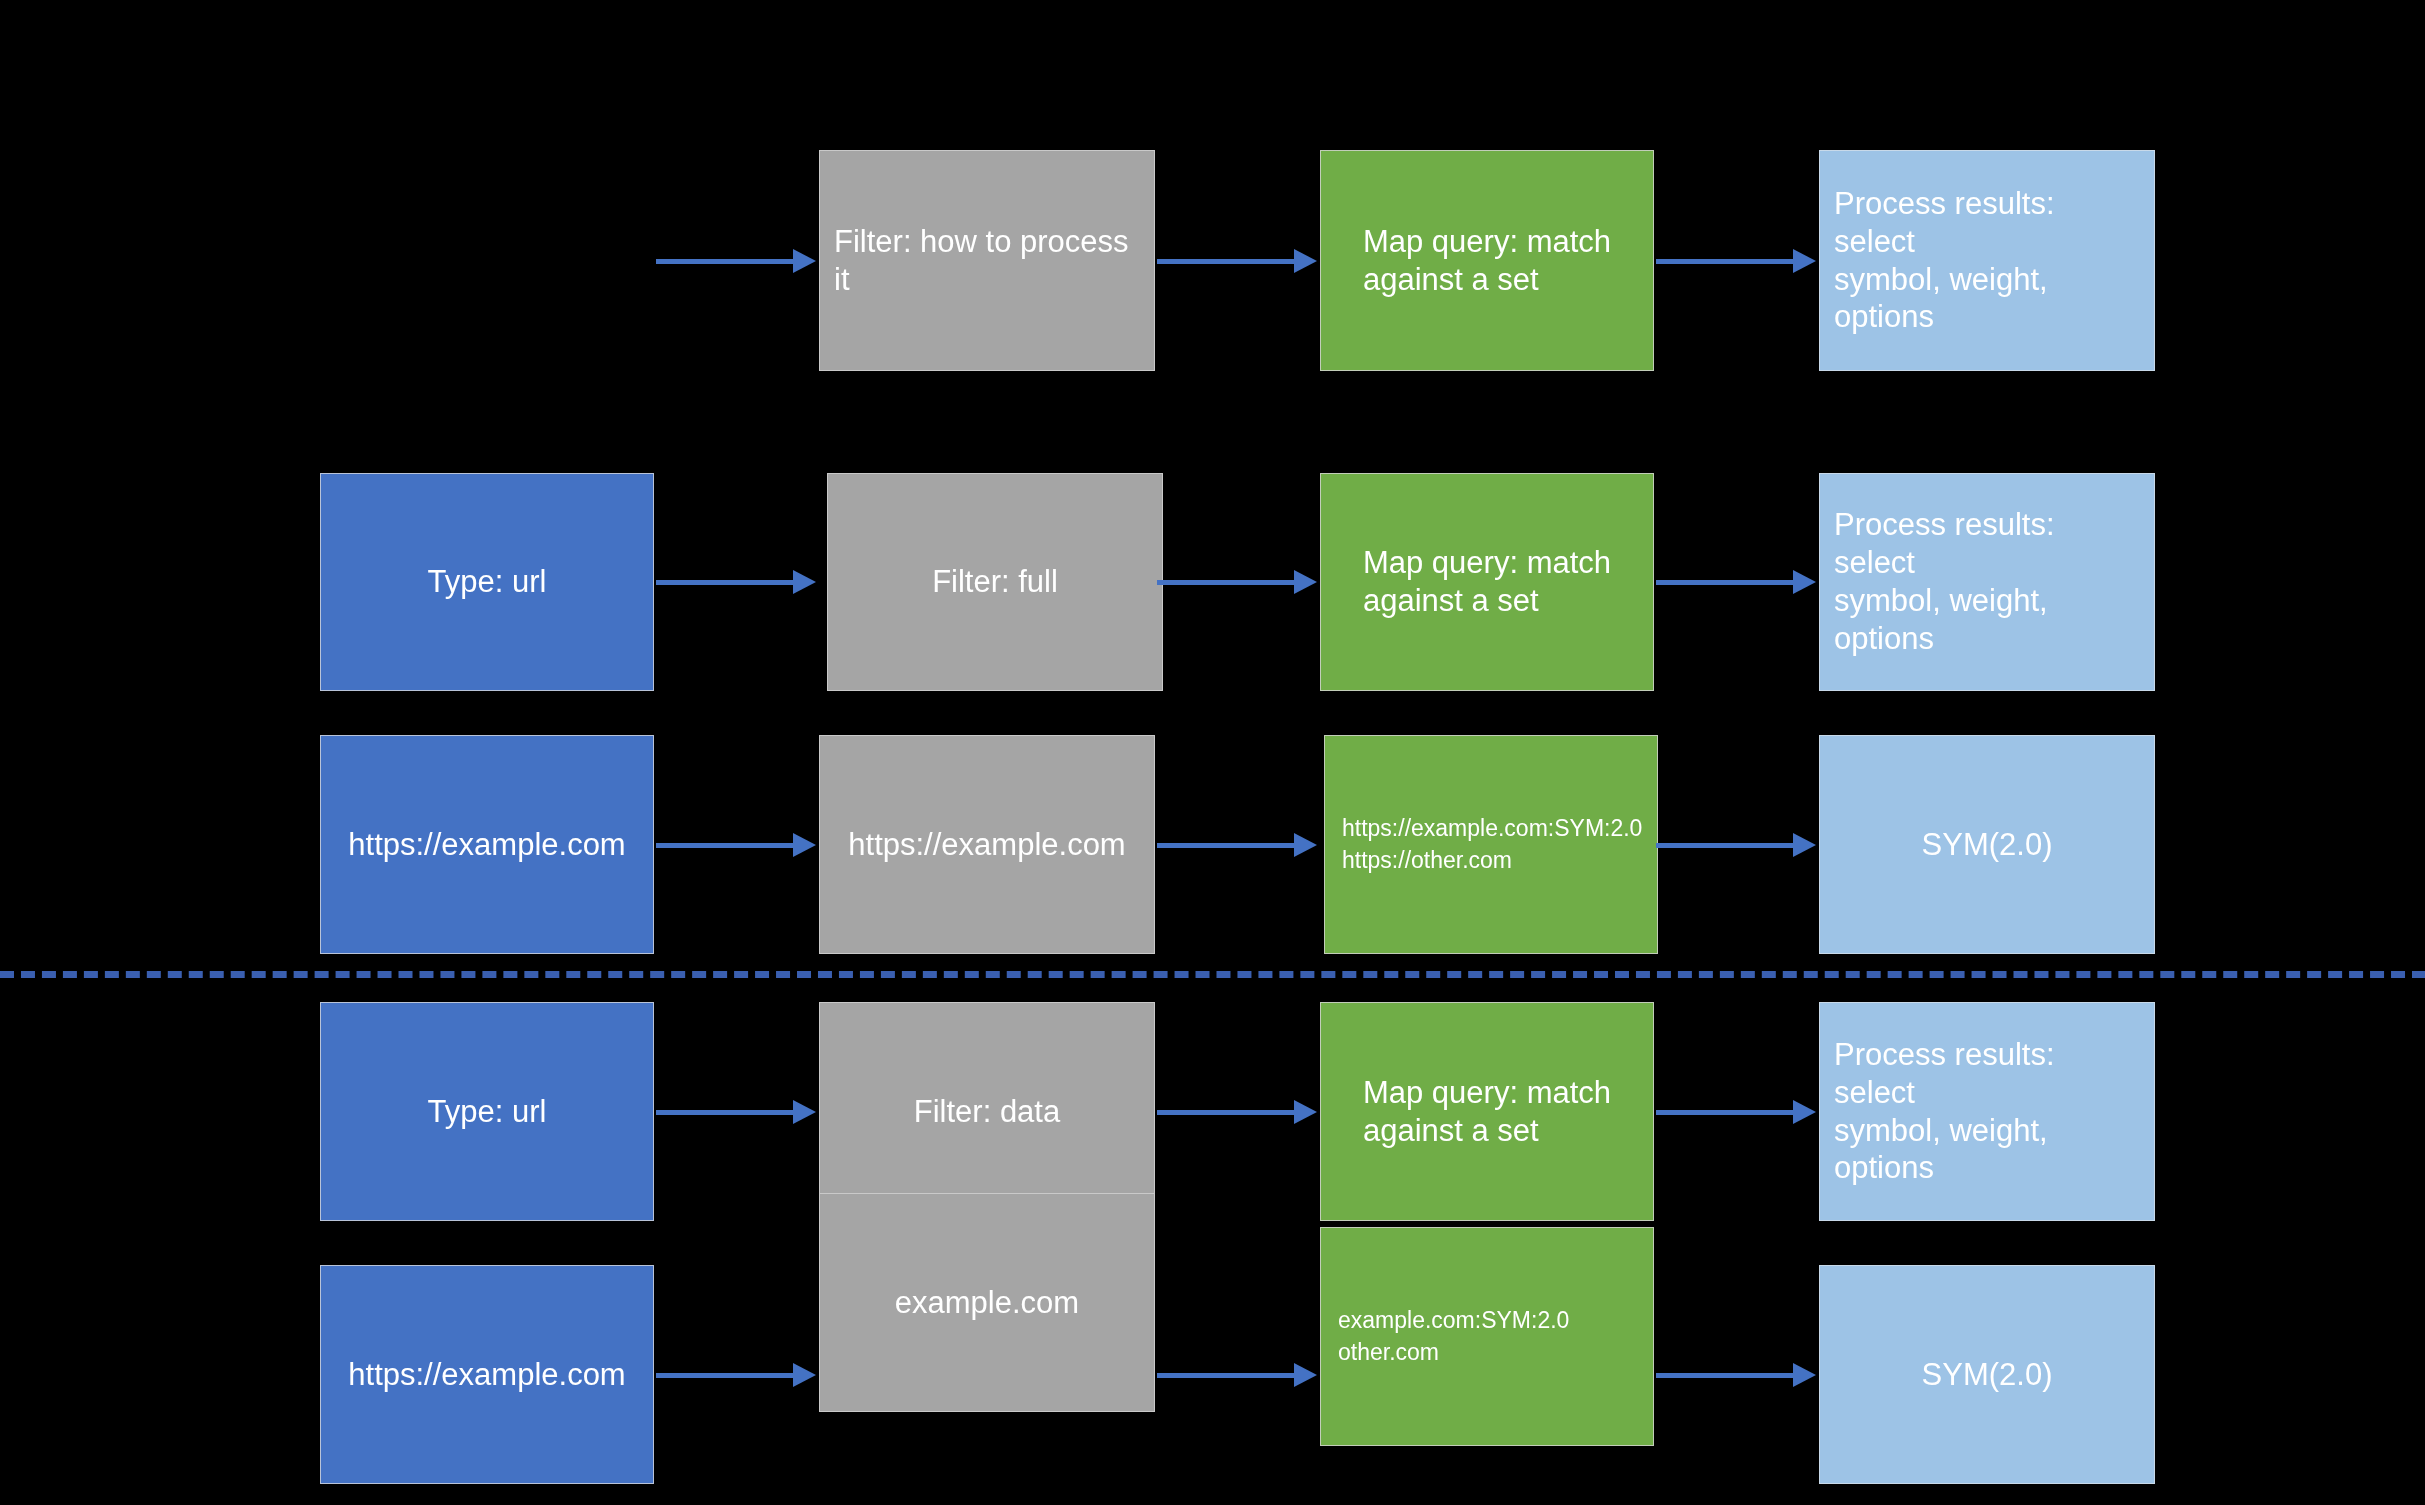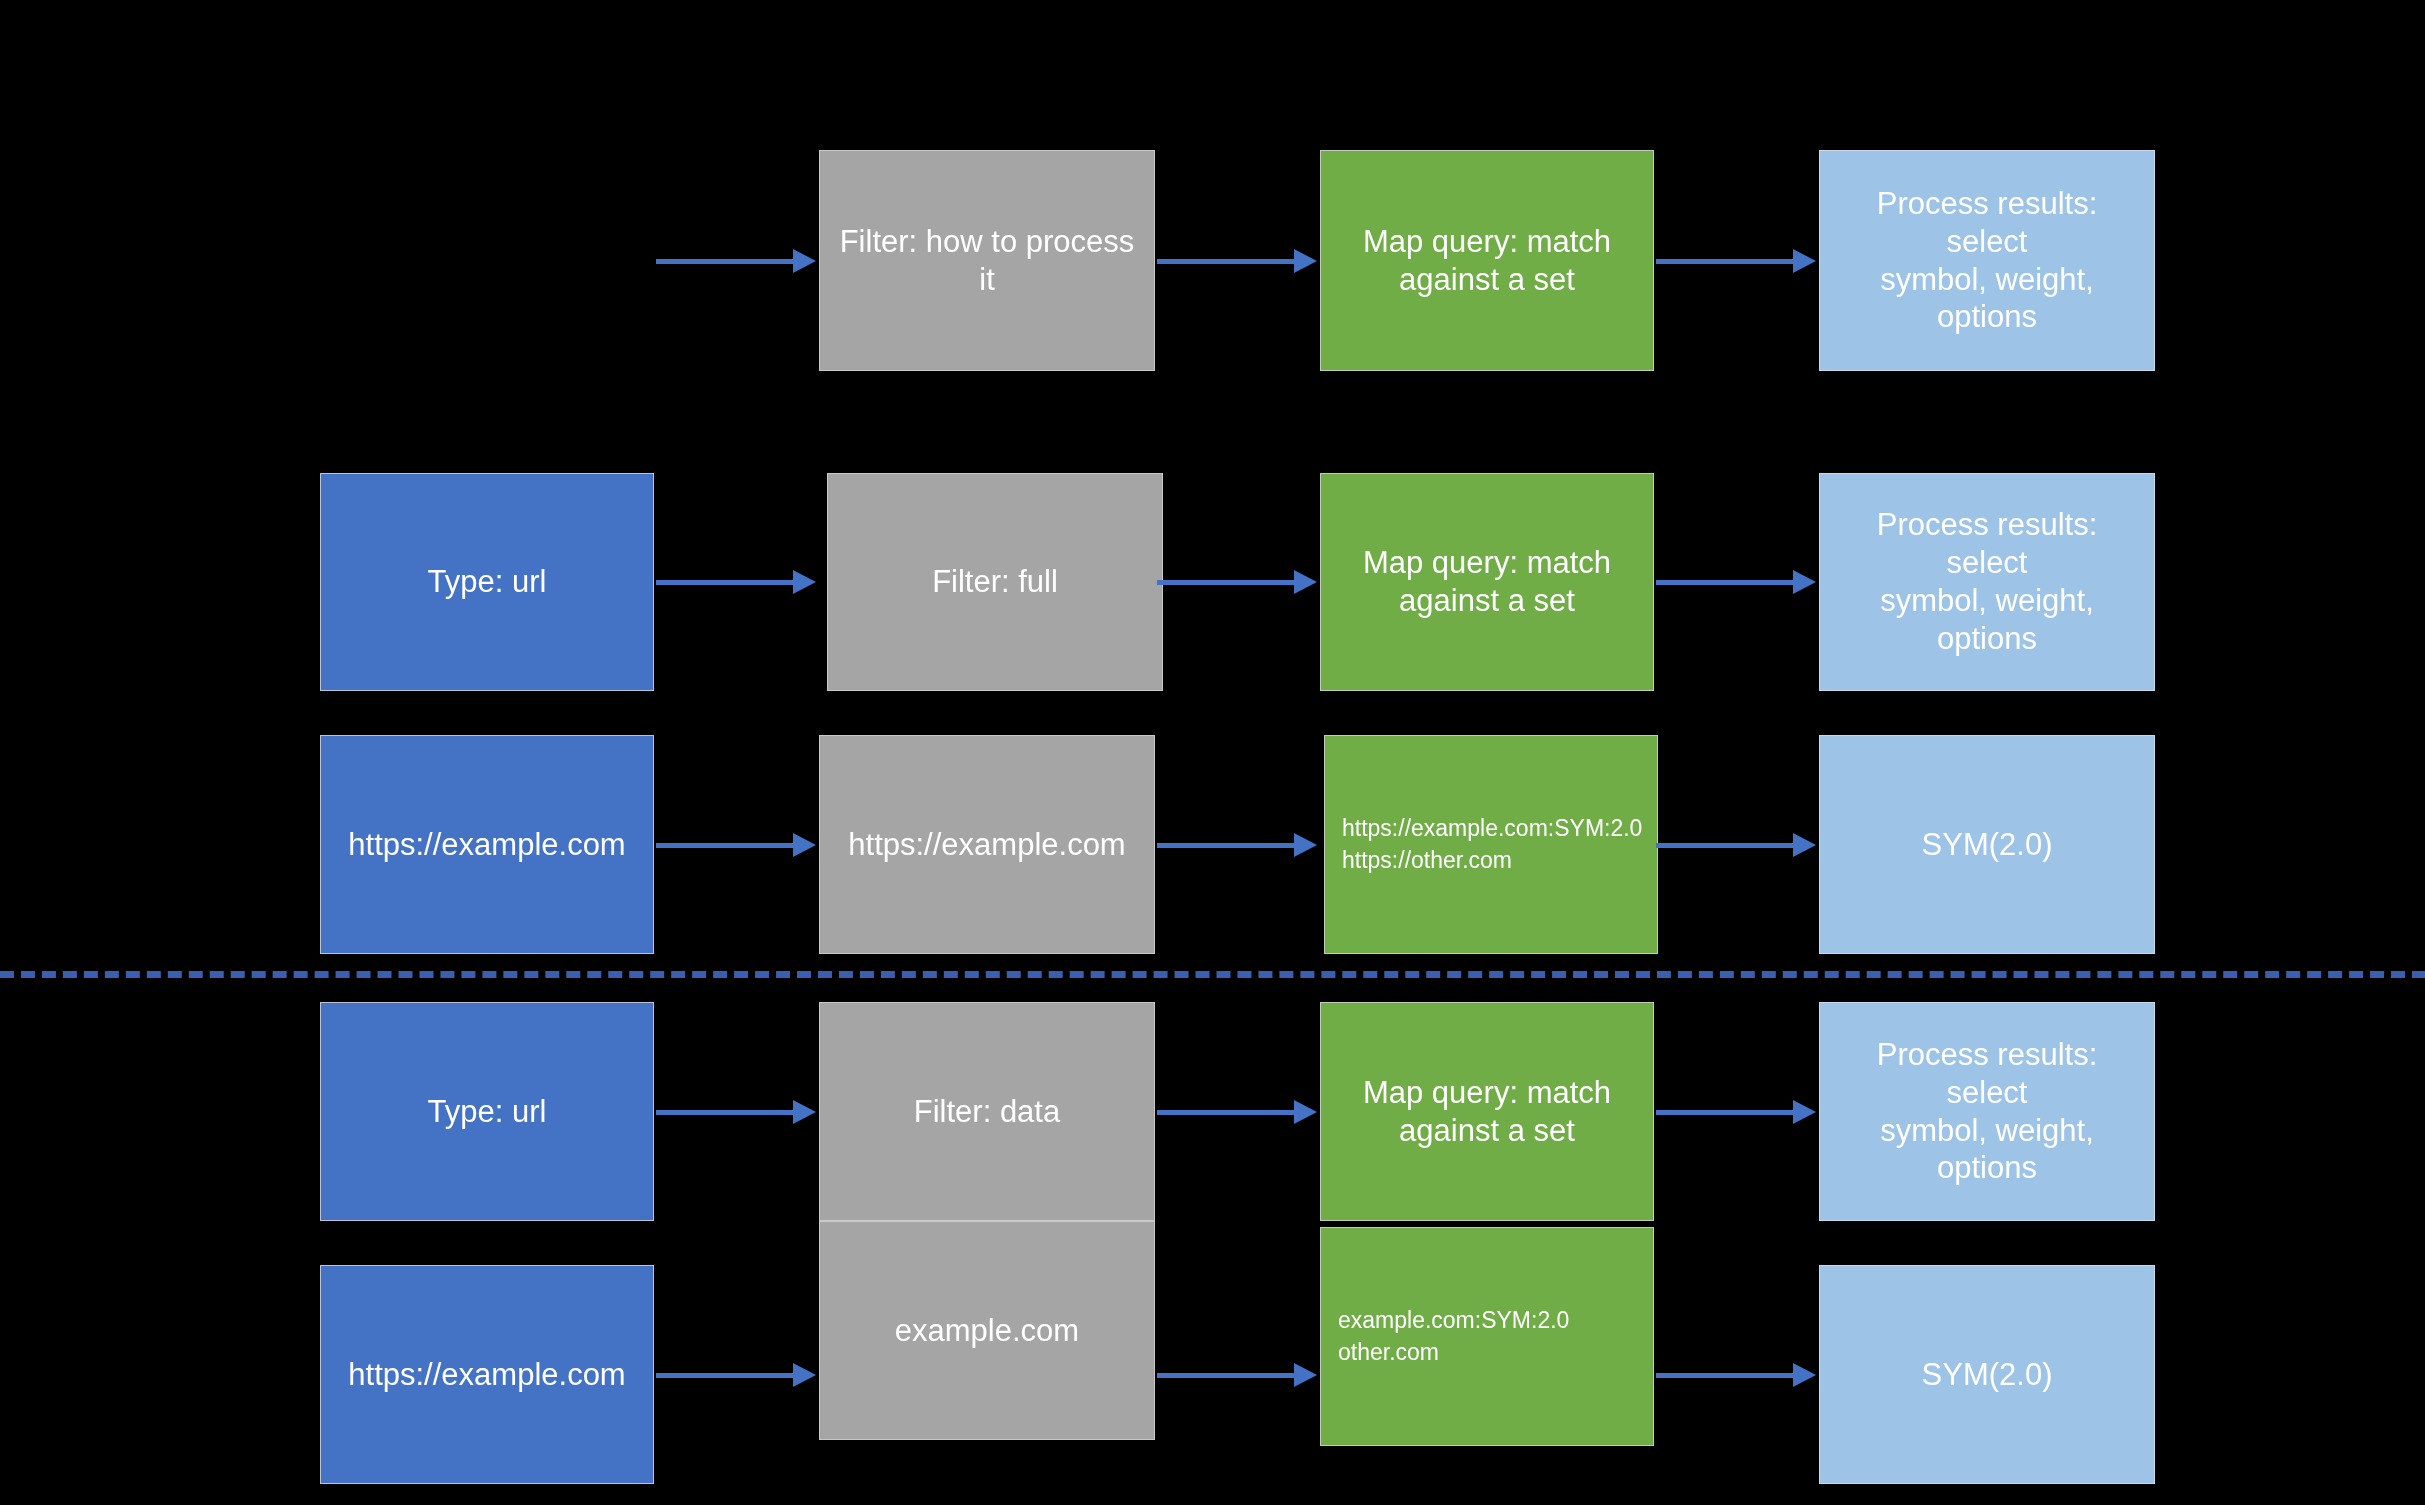--- a/index.html
+++ b/index.html
@@ -16,21 +16,21 @@
     font-family: "Liberation Sans", sans-serif;
   }
 
   
   .box {
     position: absolute;
     box-sizing: border-box;
     display: flex;
     align-items: center;
     justify-content: center;
-    text-align: center;
+    text-align: left;
     color: #FFFFFF;
     line-height: 1.22;
     border: 1.5px solid rgba(200,200,200,0.85);
     padding: 0 14px;
     font-size: 31px;
     white-space: pre-line;
   }
   .box.c-blue   { background: #4472C4; border-color: #b9c4d8; }
   .box.c-gray   { background: #A5A5A5; border-color: #c9c9c9; }
   .box.c-green  { background: #70AD47; border-color: #c2cdb9; }
@@ -165,21 +165,21 @@
 
   <div class="box c-ltblue" style="left:1819px; top:1002px; width:336px; height:219px;">Process results: select
 symbol, weight, options</div>
 
   <div class="box c-blue" style="left:320px; top:1265px; width:334px; height:219px;">https://example.com</div>
   <div class="arrow" style="left:656px; top:1375px; width:160px;">
     <div class="shaft" style="width:137px;"></div>
     <div class="head" style="left:137px;"></div>
   </div>
 
-  <div class="box c-gray" style="left:819px; top:1221px; width:336px; height:219px;">example.com</div>
+  <div class="box c-gray" style="left:819px; top:1193px; width:336px; height:219px;">example.com</div>
   <div class="arrow" style="left:1157px; top:1375px; width:160px;">
     <div class="shaft" style="width:137px;"></div>
     <div class="head" style="left:137px;"></div>
   </div>
 
   <div class="box c-green small-left" style="left:1320px; top:1227px; width:334px; height:219px;">example.com:SYM:2.0
 other.com</div>
   <div class="arrow" style="left:1656px; top:1375px; width:160px;">
     <div class="shaft" style="width:137px;"></div>
     <div class="head" style="left:137px;"></div>

